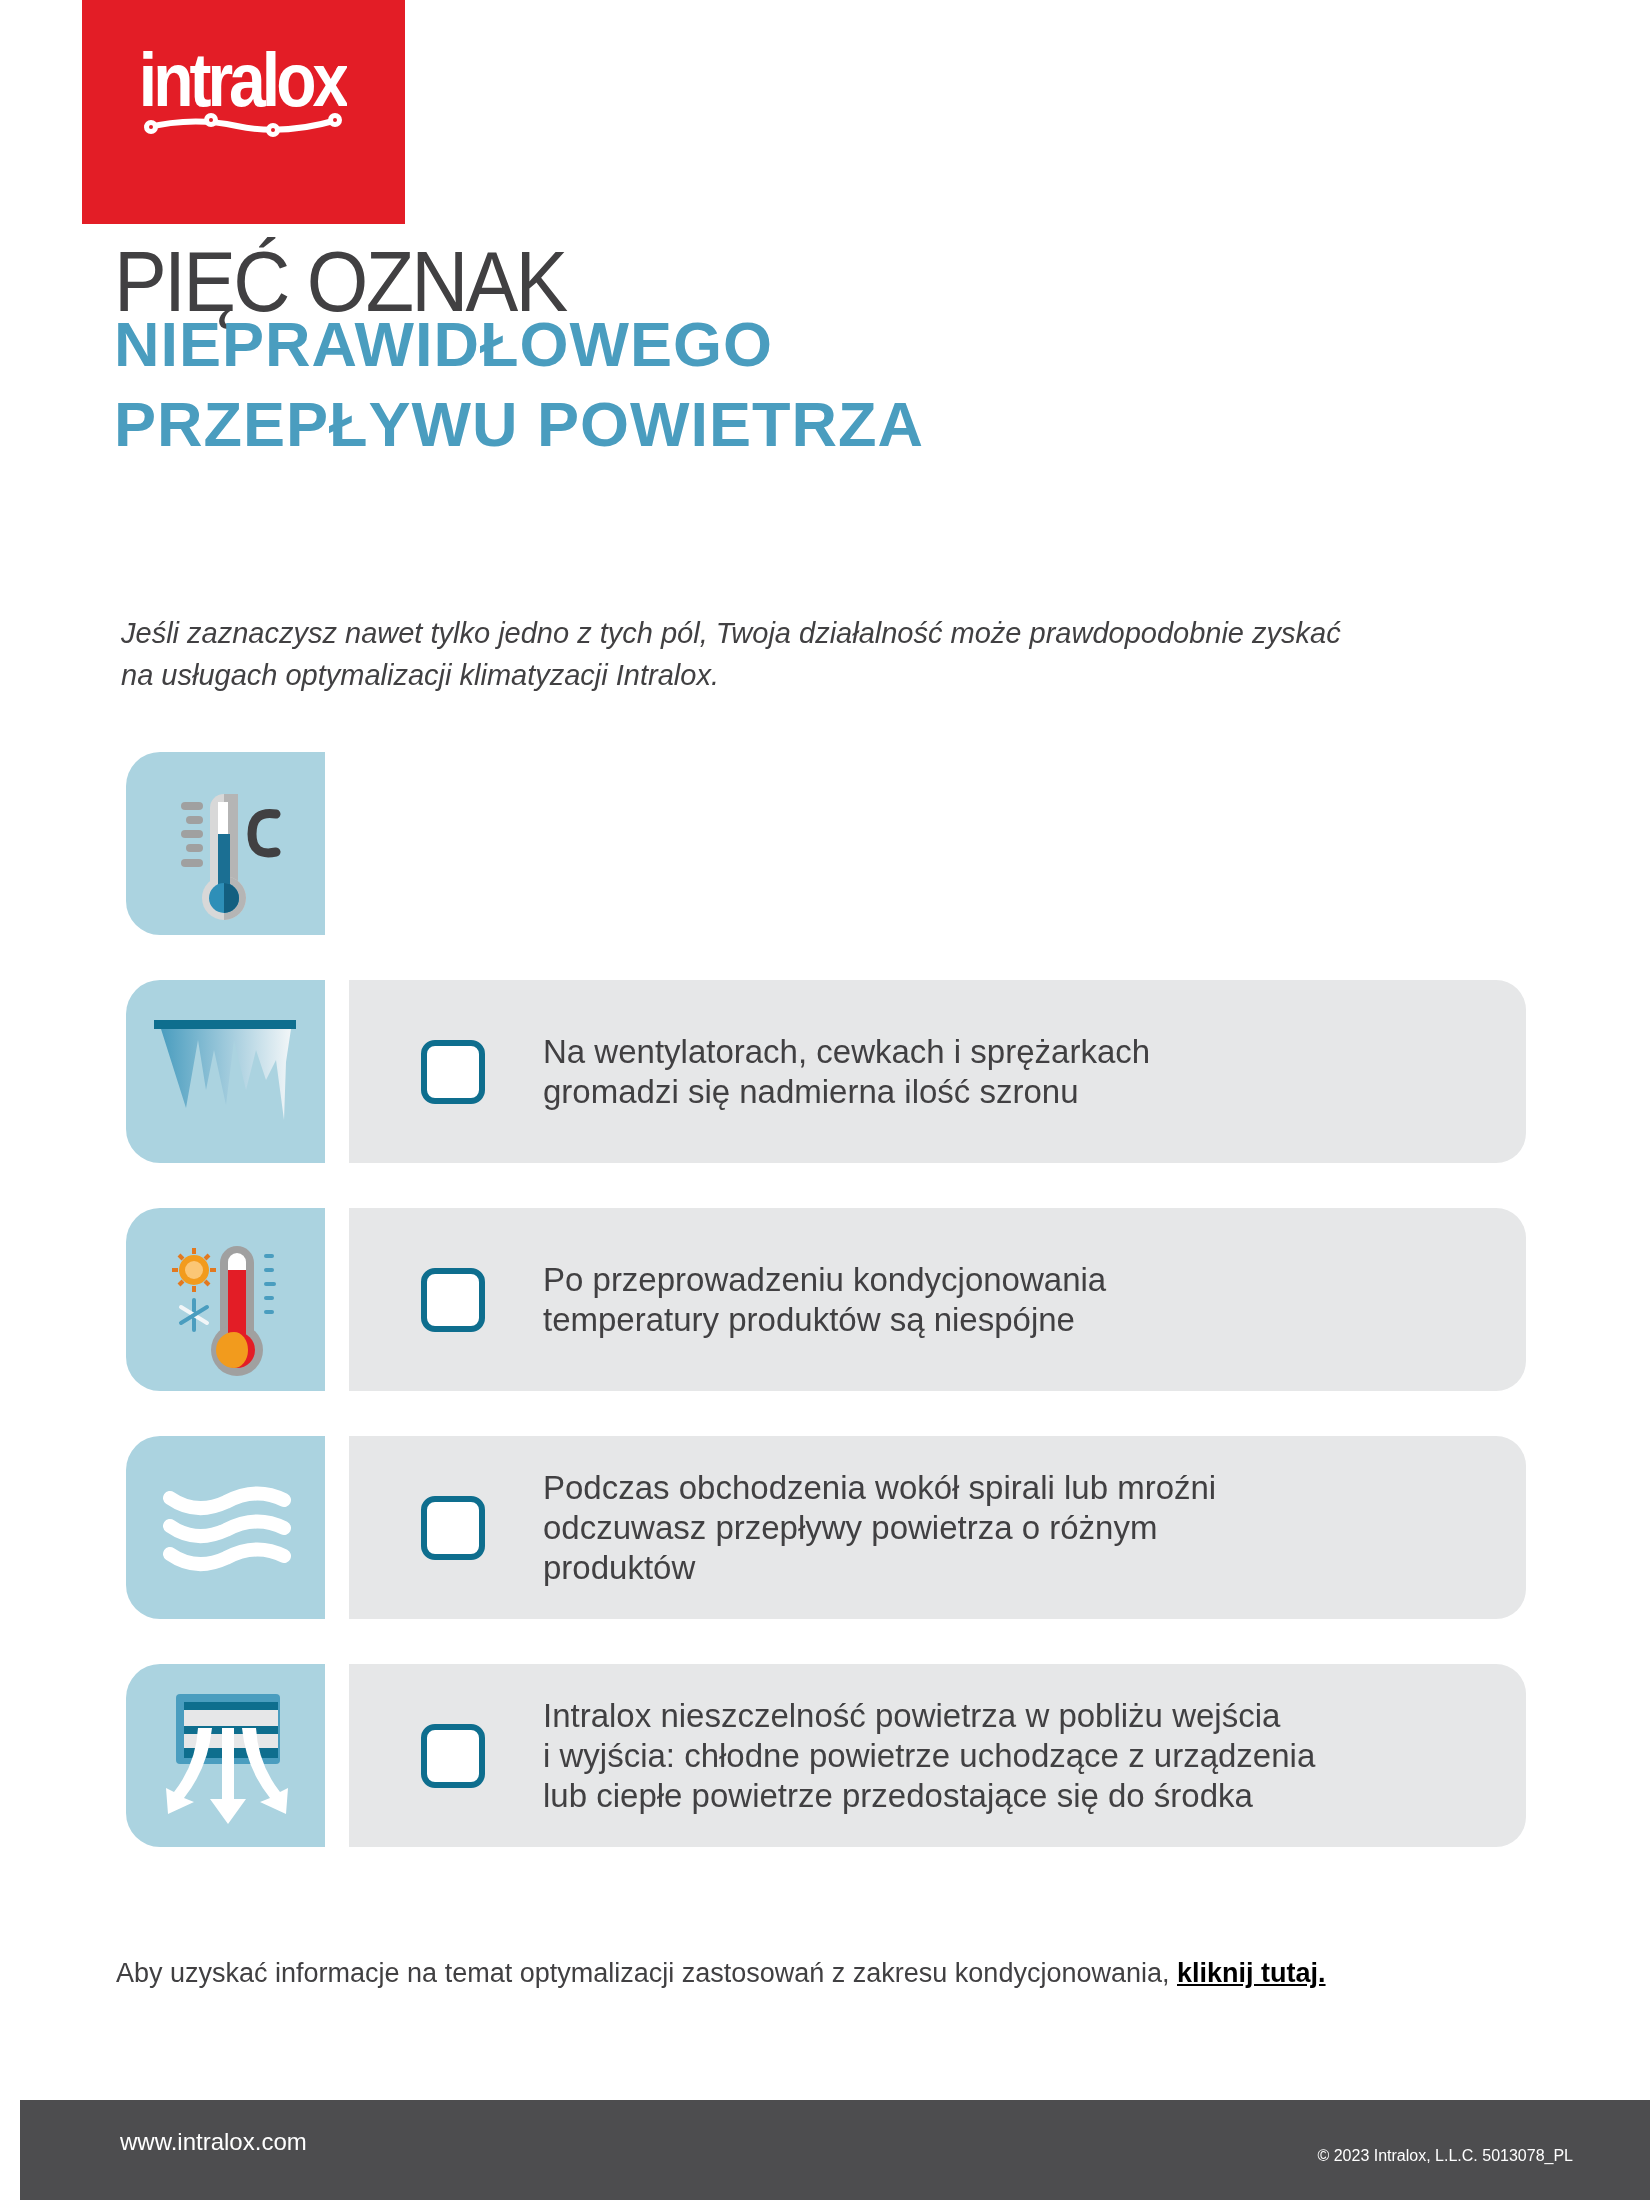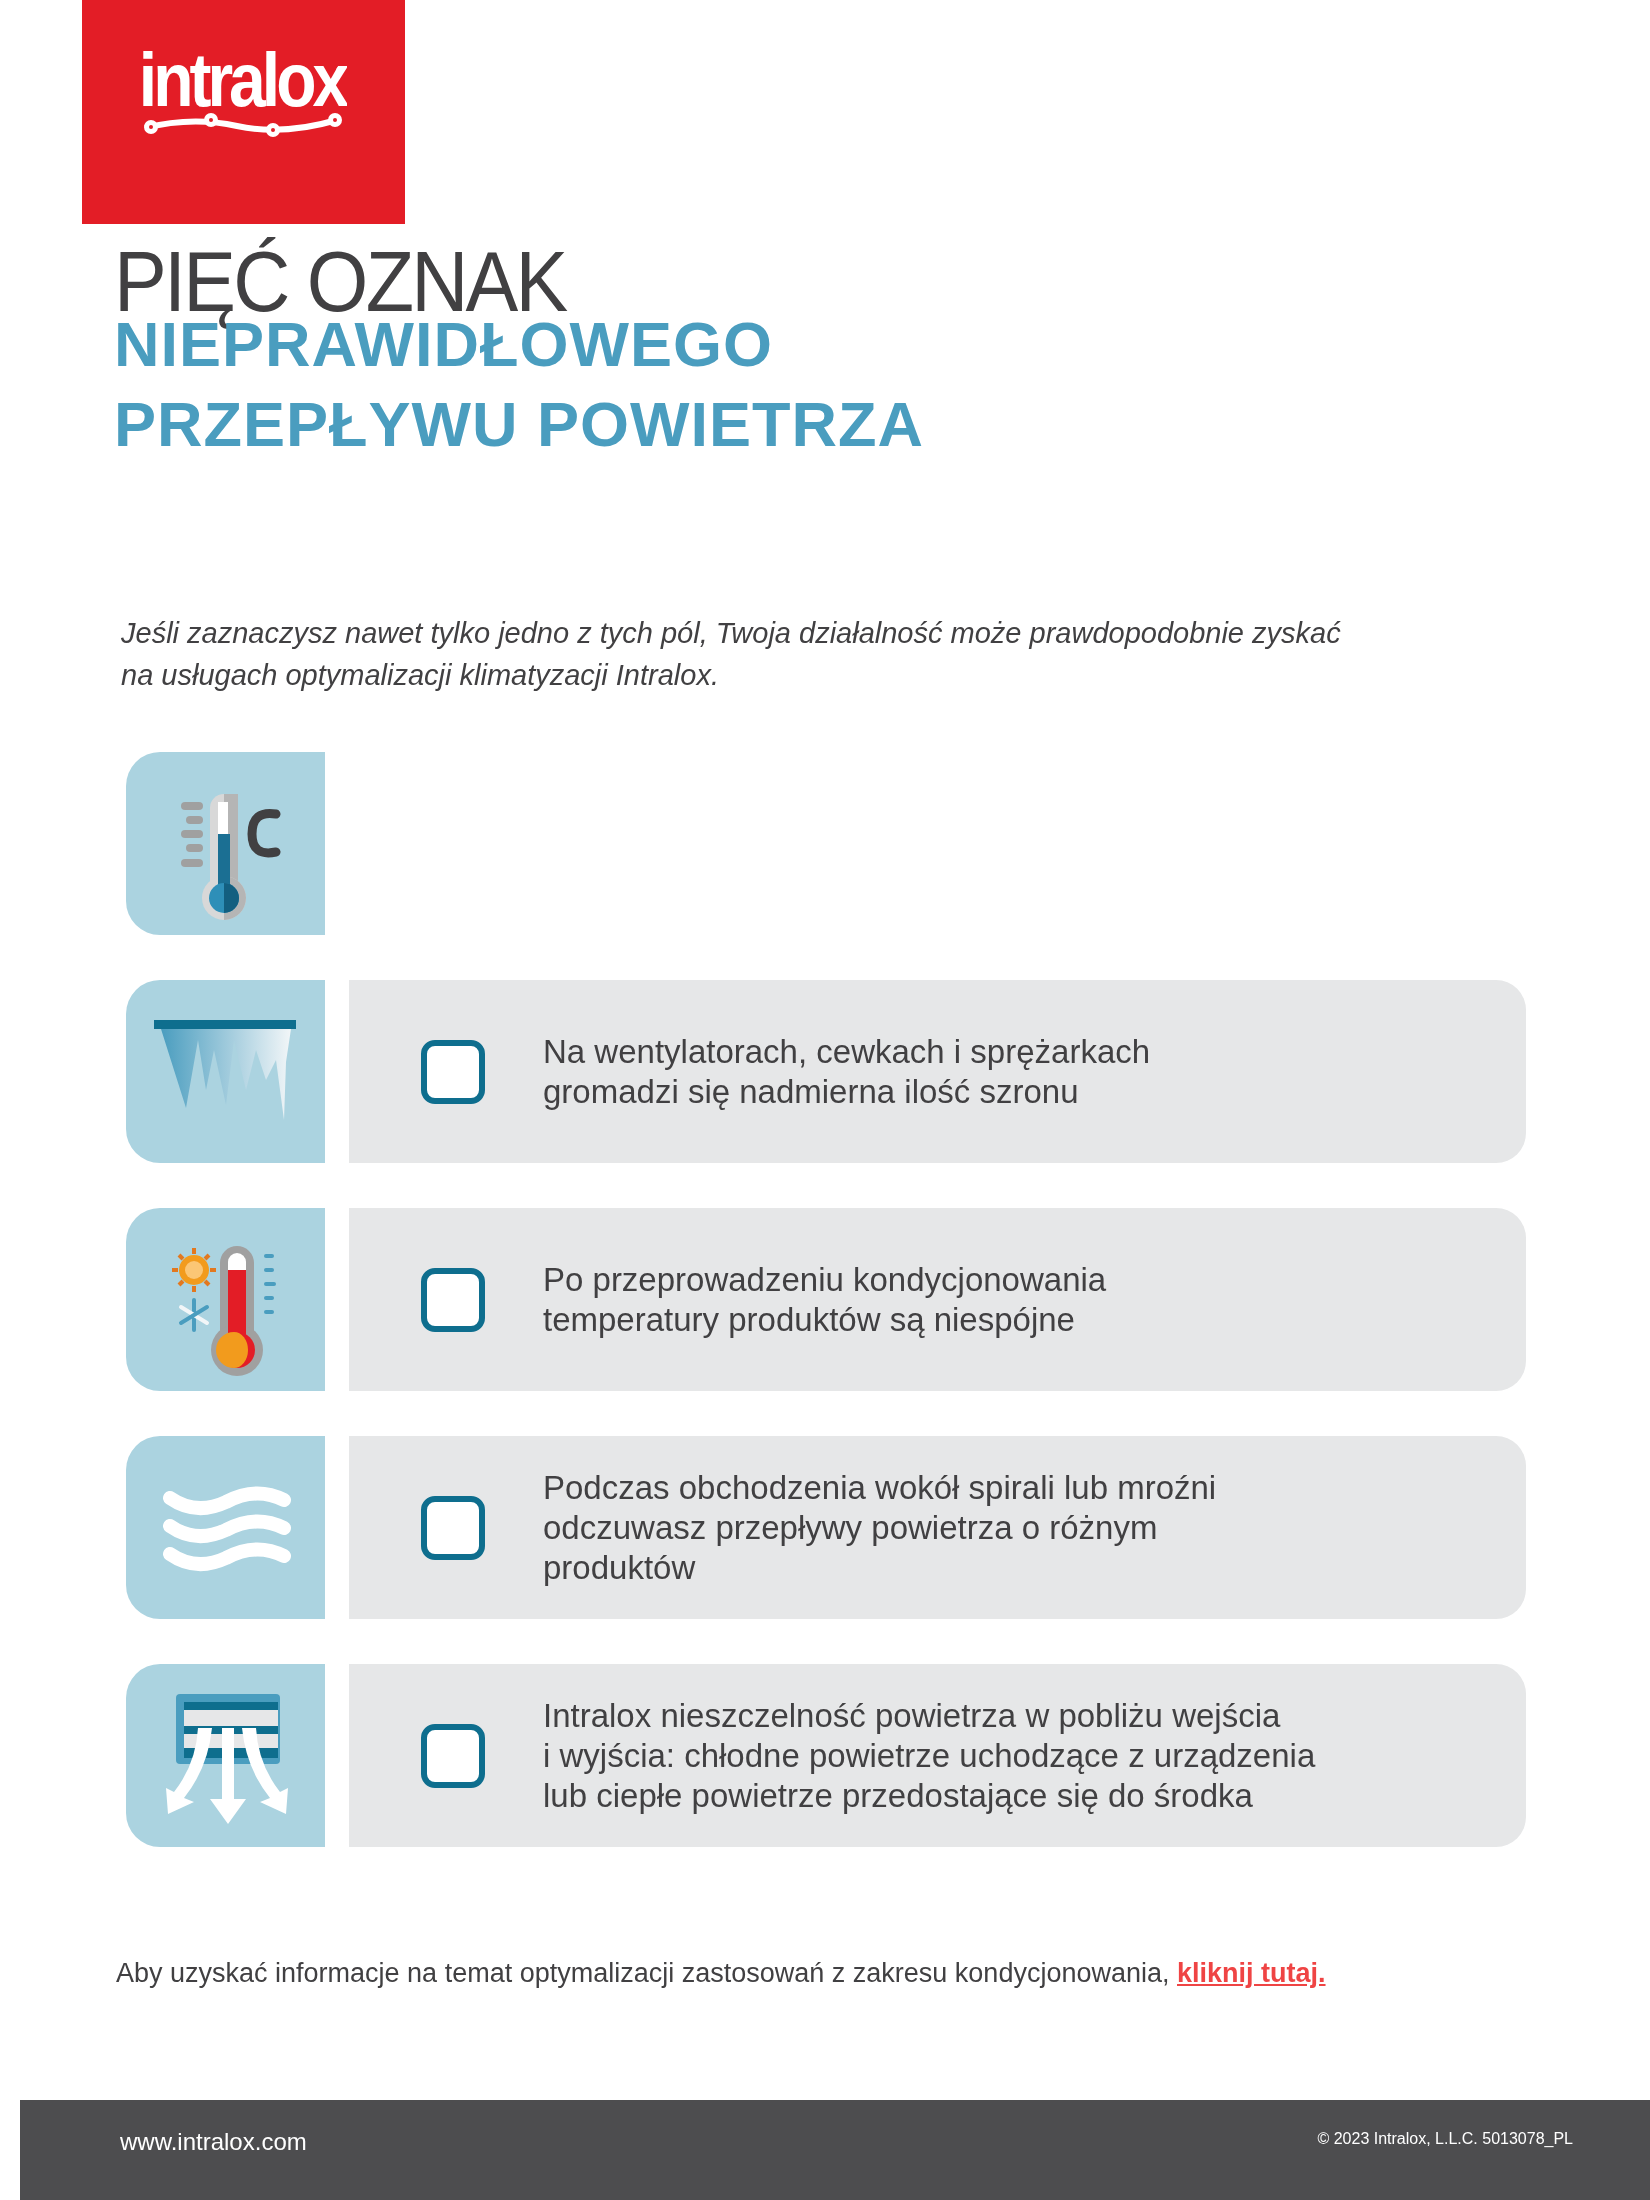--- a/index.html
+++ b/index.html
@@ -17,25 +17,25 @@
 
   .rows { position: absolute; left: 126px; top: 752px; }
   .row { position: absolute; left: 0; width: 1400px; height: 183px; }
   .icon-panel { position: absolute; left: 0; top: 0; width: 199px; height: 183px; background: #abd3e0; border-radius: 34px 0 0 34px; }
   .icon-panel svg { position: absolute; left: 0; top: 0; }
   .text-panel { position: absolute; left: 223px; top: 0; width: 1177px; height: 183px; background: #e6e7e8; border-radius: 0 30px 30px 0; }
   .checkbox { position: absolute; left: 72px; top: 60px; width: 64px; height: 64px; border: 6px solid #0e6e8e; border-radius: 14px; background: #ffffff; cursor: pointer; }
   .item-text { position: absolute; left: 194px; top: 50%; transform: translateY(-50%); width: 950px; font-size: 33px; line-height: 40px; color: #414042; }
 
   .footnote { position: absolute; left: 116px; top: 1958px; font-size: 27px; color: #414042; white-space: nowrap; }
-  .footnote a { color: #ef4444; font-weight: 700; text-decoration: underline; }
+  .footnote a { color: #000000; font-weight: 700; text-decoration: underline; }
 
   .footer { position: absolute; left: 0; top: 2100px; width: 1650px; height: 100px; background: #4d4d4f; margin-left: 20px; }
   .footer-url { position: absolute; left: 100px; top: 28px; font-size: 24px; color: #ffffff; }
-  .footer-copy { position: absolute; right: 97px; top: 30px; font-size: 16px; color: #ffffff; }
+  .footer-copy { position: absolute; right: 97px; top: 47px; font-size: 16px; color: #ffffff; }
 </style>
 </head>
 <body>
 
 <div class="logo-box">
   <svg width="210" height="95" viewBox="0 0 210 95">
     <text x="105" y="56" text-anchor="middle" font-family="Liberation Sans, sans-serif" font-weight="700" font-size="66" fill="#ffffff" letter-spacing="-4" transform="scale(1,1.15)" style="transform-origin:105px 40px">intralox</text>
     <circle cx="203" cy="22" r="3" fill="none" stroke="#fff" stroke-width="1.2"></circle>
     <path d="M8 80 Q55 68 100 78 T200 72" stroke="#fff" stroke-width="6" fill="none"></path>
     <circle cx="14" cy="79" r="7" fill="#fff"></circle>

